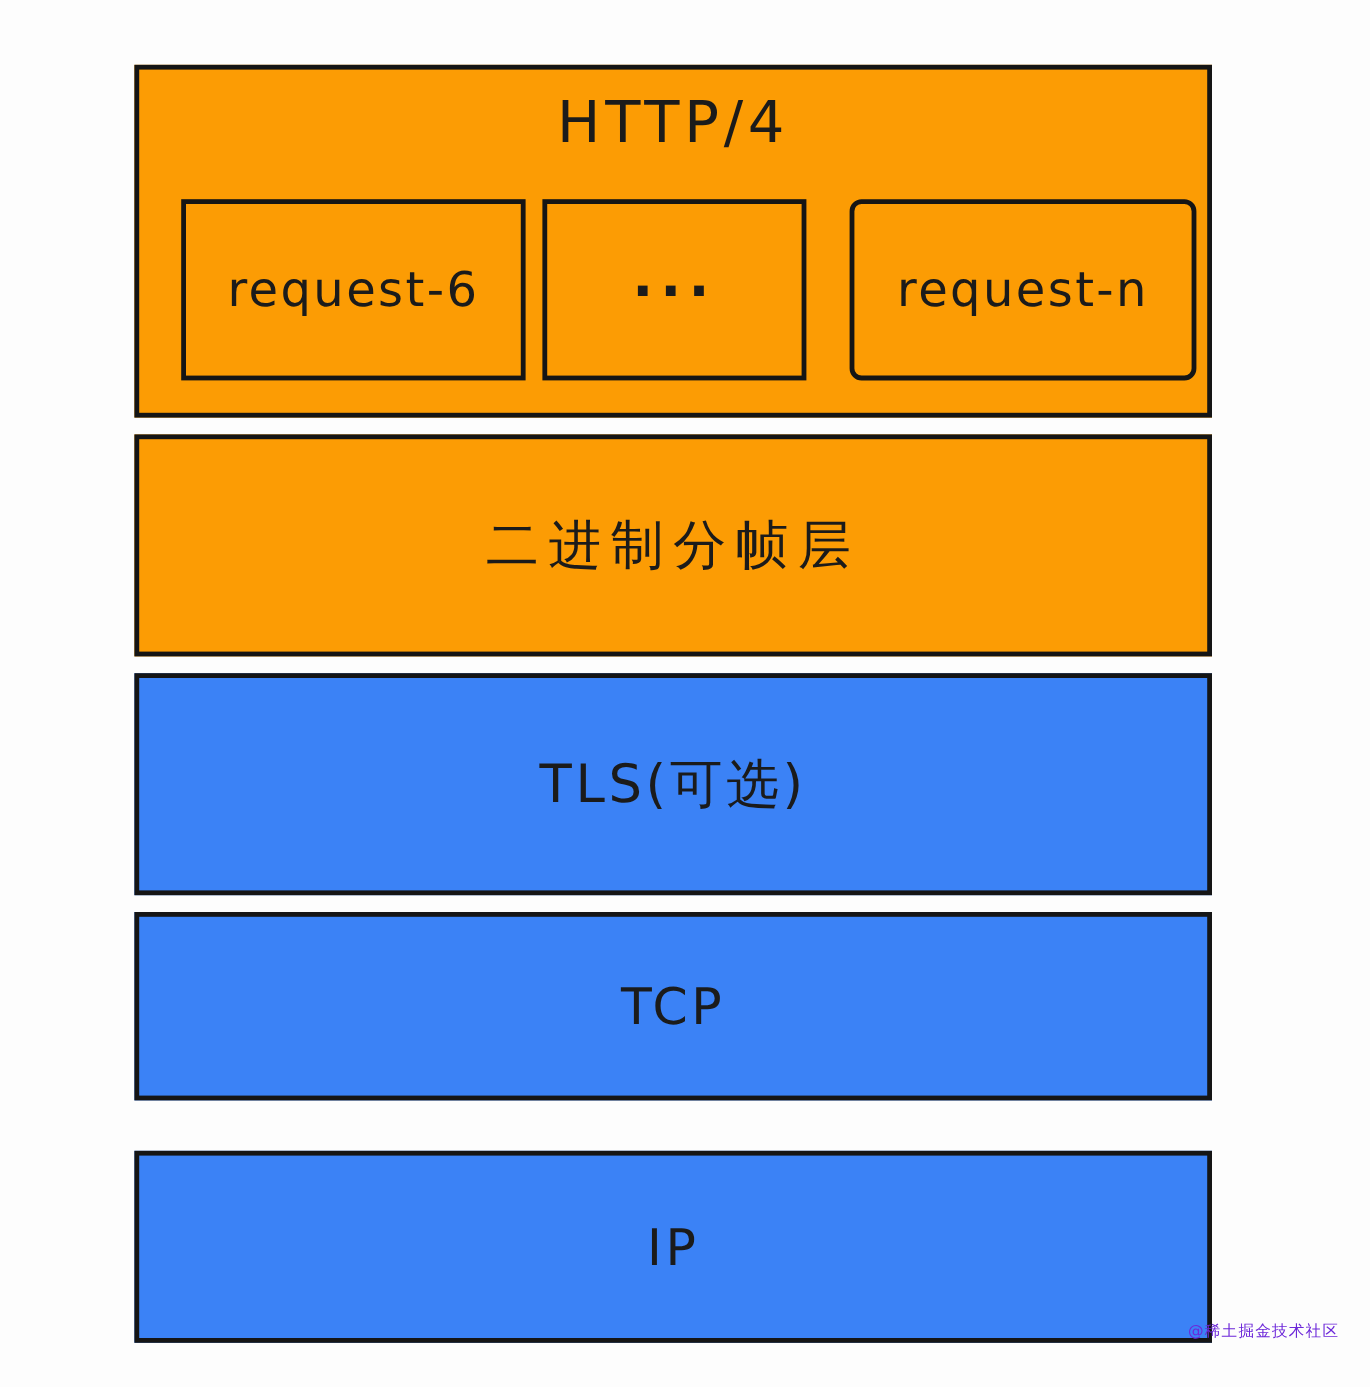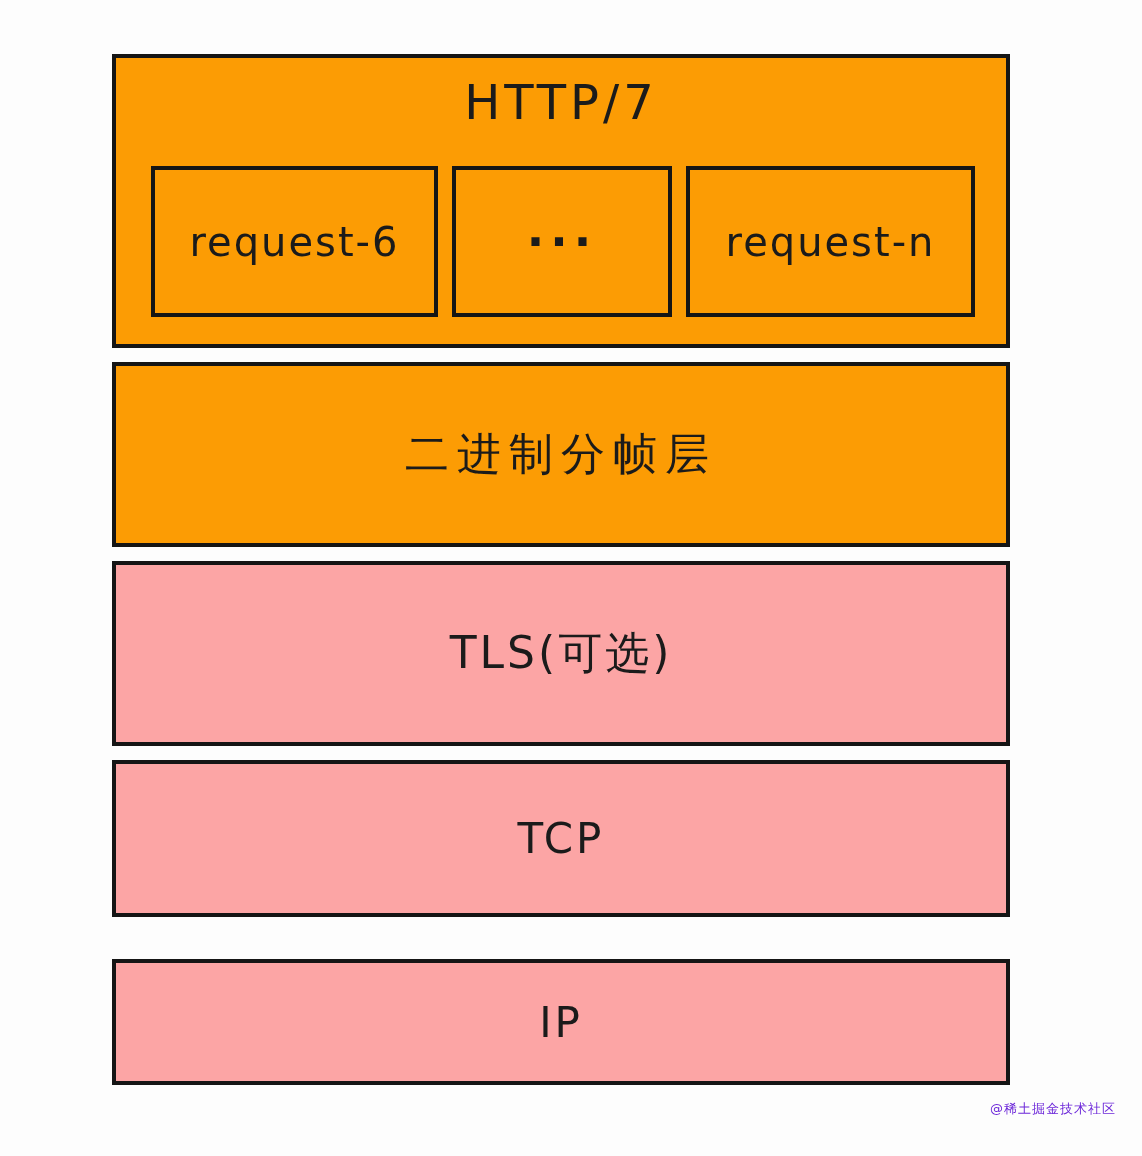--- a/index.html
+++ b/index.html
@@ -15,21 +15,21 @@
   .layer {
     position: absolute;
     left: 112px;
     width: 898px;
     border: 4px solid #151515;
     display: flex;
     align-items: center;
     justify-content: center;
   }
   .orange { background: #fc9c04; }
-  .blue   { background: #fca5a5; }
+  .blue   { background: #3b82f6; }
 
   .layer-label {
     font-size: 44px;
     letter-spacing: 3px;
     white-space: nowrap;
   }
   .cjk-label { letter-spacing: 8px; }
 
   
   #http2-layer { top: 54px; height: 294px; display: block; }
@@ -45,46 +45,46 @@
     height: 151px;
     border: 4px solid #151515;
     display: flex;
     align-items: center;
     justify-content: center;
     font-size: 40px;
     letter-spacing: 2px;
   }
   #request-box-1 { left: 35px;  width: 287px; }
   #request-box-dots { left: 336px; width: 220px; font-size: 46px; font-weight: bold; letter-spacing: 6px; }
-  #request-box-n { left: 570px; width: 289px; }
+  #request-box-n { left: 592px; width: 289px; border-radius: 10px; }
 
   
   #binary-framing-layer { top: 362px; height: 185px; }
   #tls-layer            { top: 561px; height: 185px; }
   #tcp-layer            { top: 760px; height: 157px; }
-  #ip-layer             { top: 959px; height: 126px; }
+  #ip-layer             { top: 959px; height: 160px; }
 
   #tcp-layer .layer-label, #ip-layer .layer-label { font-size: 42px; }
 
   .watermark {
     position: absolute;
     top: 1100px;
     right: 26px;
     font-size: 13px;
     color: #6d28d9;
     letter-spacing: 1px;
   }
 </style>
 </head>
 <body>
 
 <div class="canvas">
 
   <div class="layer orange" id="http2-layer">
-    <div class="http2-title">HTTP/7</div>
+    <div class="http2-title">HTTP/4</div>
     <div class="request-box" id="request-box-1">request-6</div>
     <div class="request-box" id="request-box-dots">···</div>
     <div class="request-box" id="request-box-n">request-n</div>
   </div>
 
   <div class="layer orange" id="binary-framing-layer">
     <span class="layer-label cjk-label">二进制分帧层</span>
   </div>
 
   <div class="layer blue" id="tls-layer">

